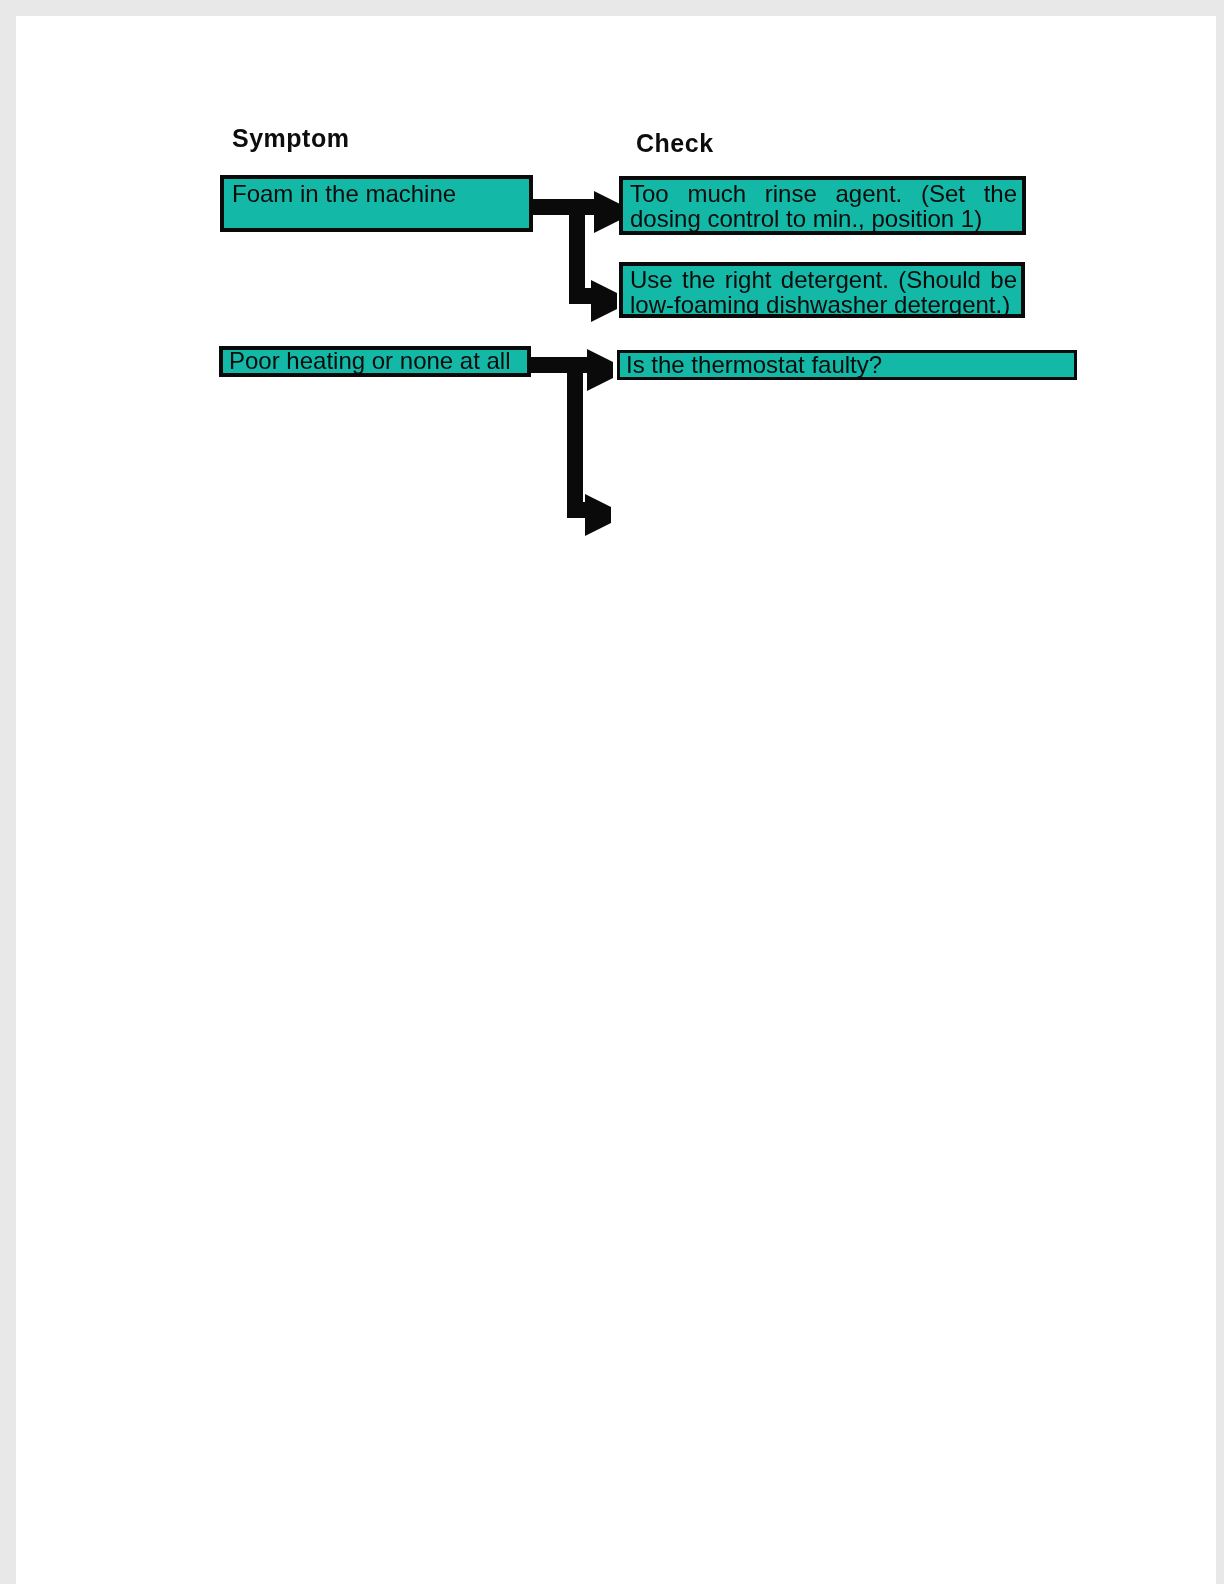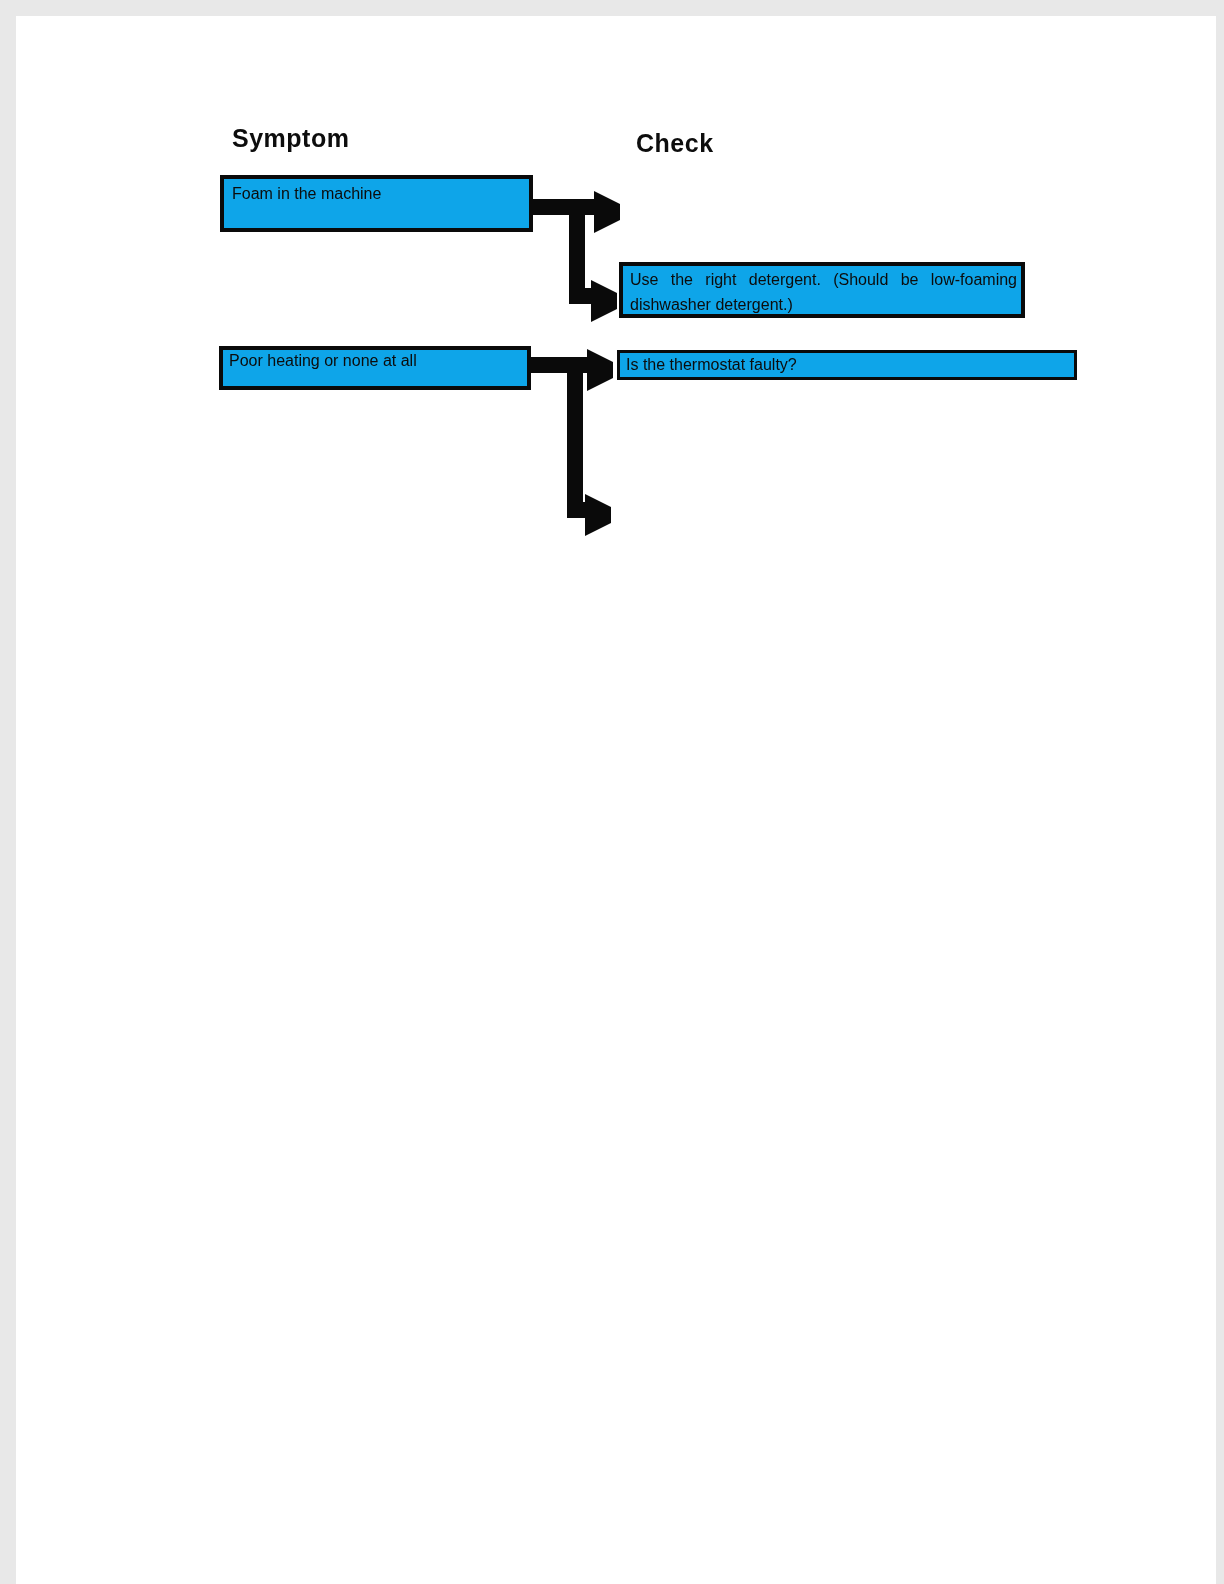--- a/index.html
+++ b/index.html
@@ -23,31 +23,31 @@
     letter-spacing: 0.5px;
     color: #0d0d0d;
     white-space: nowrap;
   }
   .hdr-symptom { left: 208px; top: 100px; }
   .hdr-check   { left: 612px; top: 105px; text-align: center; }
 
   
   .fc-box {
     position: absolute;
-    background: #0ea5e9;
+    background: #14b8a6;
     border: 4px solid #0a0a0a;
-    font-size: 16px;
+    font-size: 24px;
     line-height: 25px;
     color: #0c0c0c;
     overflow: hidden;
   }
   .box-foam       { left: 204px; top: 159px; width: 313px; height: 57px; padding: 2px 8px; }
   .box-rinse      { left: 603px; top: 160px; width: 407px; height: 59px; padding: 1px 5px 0 7px; text-align: justify; }
   .box-detergent  { left: 603px; top: 246px; width: 406px; height: 56px; padding: 1px 4px 0 7px; text-align: justify; }
-  .box-heating    { left: 203px; top: 330px; width: 312px; height: 44px; padding: 0 6px; line-height: 22px; }
+  .box-heating    { left: 203px; top: 330px; width: 312px; height: 31px; padding: 0 6px; line-height: 22px; }
   .box-thermostat { left: 601px; top: 334px; width: 460px; height: 30px; padding: 0 6px; border-width: 3px; line-height: 23px; }
   .box-heater     { left: 599px; top: 477px; width: 403px; height: 31px; padding: 1px 6px; border-width: 3px; line-height: 23px; }
 
   
   .hline, .vline { position: absolute; background: #0a0a0a; }
   .arrowhead {
     position: absolute;
     width: 0; height: 0;
     border-top: 13px solid transparent;
     border-bottom: 13px solid transparent;
@@ -73,20 +73,21 @@
 </style>
 </head>
 <body>
 
 <div class="page">
 
   <div class="hdr hdr-symptom">Symptom</div>
   <div class="hdr hdr-check">Check</div>
 
   <div class="fc-box box-foam">Foam in the machine</div>
+  <div class="fc-box box-rinse">Too much rinse agent. (Set the dosing control to min., position 1)</div>
   <div class="fc-box box-detergent">Use the right detergent. (Should be low-foaming dishwasher detergent.)</div>
 
   <div class="hline r1-h1"></div>
   <div class="arrowhead r1-head1"></div>
   <div class="vline r1-v"></div>
   <div class="hline r1-h2"></div>
   <div class="arrowhead r1-head2"></div>
 
   <div class="fc-box box-heating">Poor heating or none at all</div>
   <div class="fc-box box-thermostat">Is the thermostat faulty?</div>

